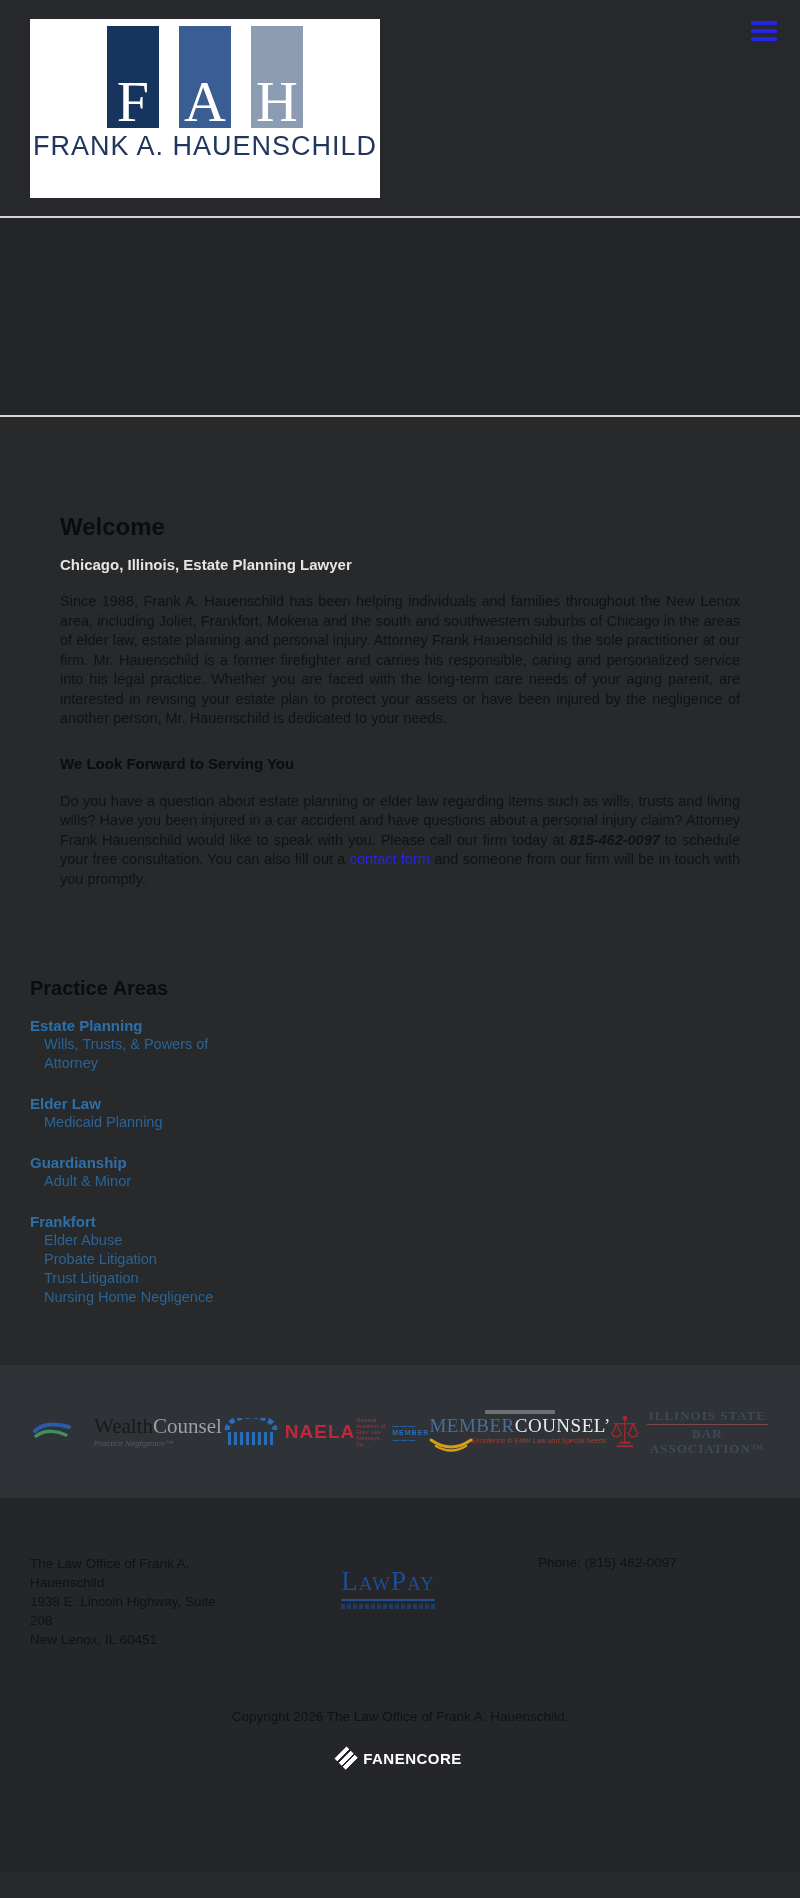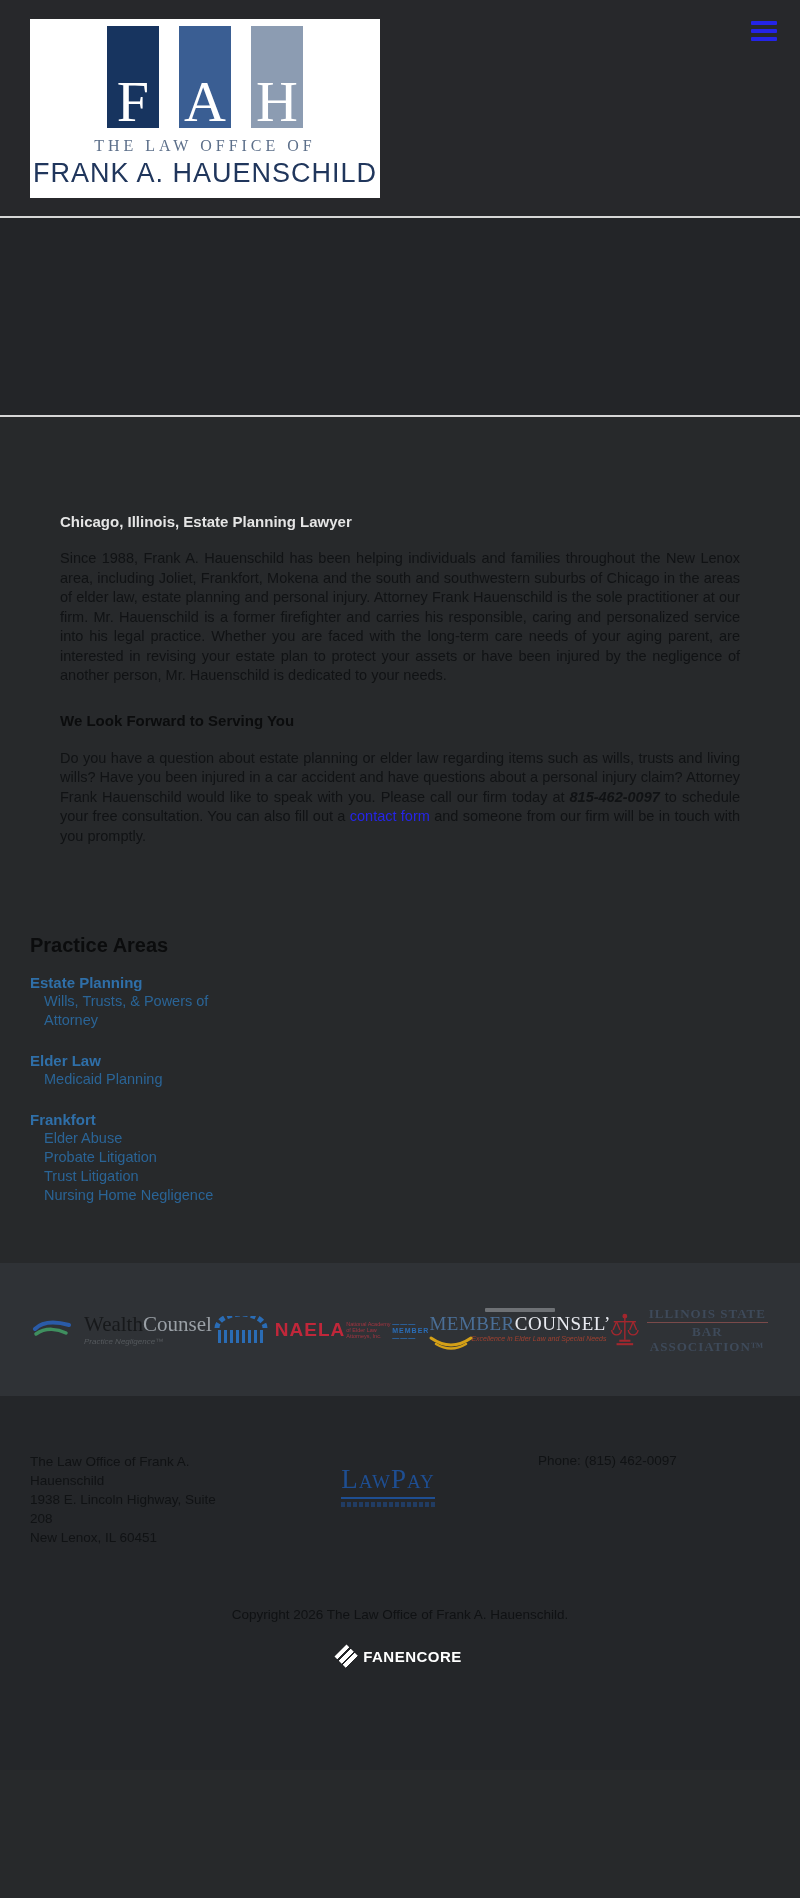--- a/index.html
+++ b/index.html
@@ -88,21 +88,21 @@
   .strip {
     margin-top: 58px;
     height: 133px;
     background: #2f3236;
     display: flex; align-items: center; justify-content: space-between;
     padding: 0 32px;
   }
   .badge { display: flex; align-items: center; }
 
   
-  .wc { gap: 12px; align-items: center; }
+  .wc { gap: 22px; align-items: center; }
   .wc-text-col { line-height: 1; }
   .wc-name { font-family: "Liberation Serif", serif; font-size: 21px; }
   .wc-word1 { color: #17191b; }
   .wc-word2 { color: #9aa0a6; }
   .wc-tagline { font-size: 8px; font-style: italic; color: #55595d; margin-top: 3px; }
 
   
   .naela { flex-direction: row; gap: 1px; }
   .naela-top { display: flex; align-items: center; gap: 5px; }
   .naela-acronym { color: #c0273a; font-weight: bold; font-size: 19px; letter-spacing: 1px; }
@@ -154,52 +154,56 @@
       <div class="logo-bar bar-1">
           <span>F</span>
         </div>
       <div class="logo-bar bar-2">
           <span>A</span>
         </div>
       <div class="logo-bar bar-3">
           <span>H</span>
         </div>
     </div>
-    <div class="logo-tagline">THE LAW OFFICE OF</div>
     <div class="logo-name">FRANK A. HAUENSCHILD</div>
   </div>
   <div class="menu-button">
     <span></span>
       <span></span>
       <span></span>
   </div>
 </div>
 
 <div class="hero"></div>
 
 <div class="welcome">
+  <h1>Welcome</h1>
   <div class="subtitle">Chicago, Illinois, Estate Planning Lawyer</div>
   <p>Since 1988, Frank A. Hauenschild has been helping individuals and families throughout the New Lenox area, including Joliet, Frankfort, Mokena and the south and southwestern suburbs of Chicago in the areas of elder law, estate planning and personal injury. Attorney Frank Hauenschild is the sole practitioner at our firm. Mr. Hauenschild is a former firefighter and carries his responsible, caring and personalized service into his legal practice. Whether you are faced with the long-term care needs of your aging parent, are interested in revising your estate plan to protect your assets or have been injured by the negligence of another person, Mr. Hauenschild is dedicated to your needs.</p>
   <div class="serving">We Look Forward to Serving You</div>
   <p><span>Do you have a question about estate planning or elder law regarding items such as wills, trusts and living wills? Have you been injured in a car accident and have questions about a personal injury claim? Attorney Frank Hauenschild would like to speak with you. Please call our firm today at </span><span class="phone-inline">815-462-0097</span><span> to schedule your free consultation. You can also fill out a </span><a class="contact-link">contact form</a><span> and someone from our firm will be in touch with you promptly.</span></p>
 </div>
 
 <div class="practice">
   <h2>Practice Areas</h2>
 
   <div class="pa-group">
     <a class="pa-label">Estate Planning</a>
     <a class="pa-item">Wills, Trusts, &amp; Powers of Attorney</a>
   </div>
 
   <div class="pa-group">
     <a class="pa-label">Elder Law</a>
     <a class="pa-item">Medicaid Planning</a>
   </div>
 
+  <div class="pa-group">
+    <a class="pa-label">Guardianship</a>
+    <a class="pa-item">Adult &amp; Minor</a>
+  </div>
 
   <div class="pa-group">
     <a class="pa-label">Frankfort</a>
     <a class="pa-item">Elder Abuse</a>
     <a class="pa-item">Probate Litigation</a>
     <a class="pa-item">Trust Litigation</a>
     <a class="pa-item">Nursing Home Negligence</a>
   </div>
 </div>
 

